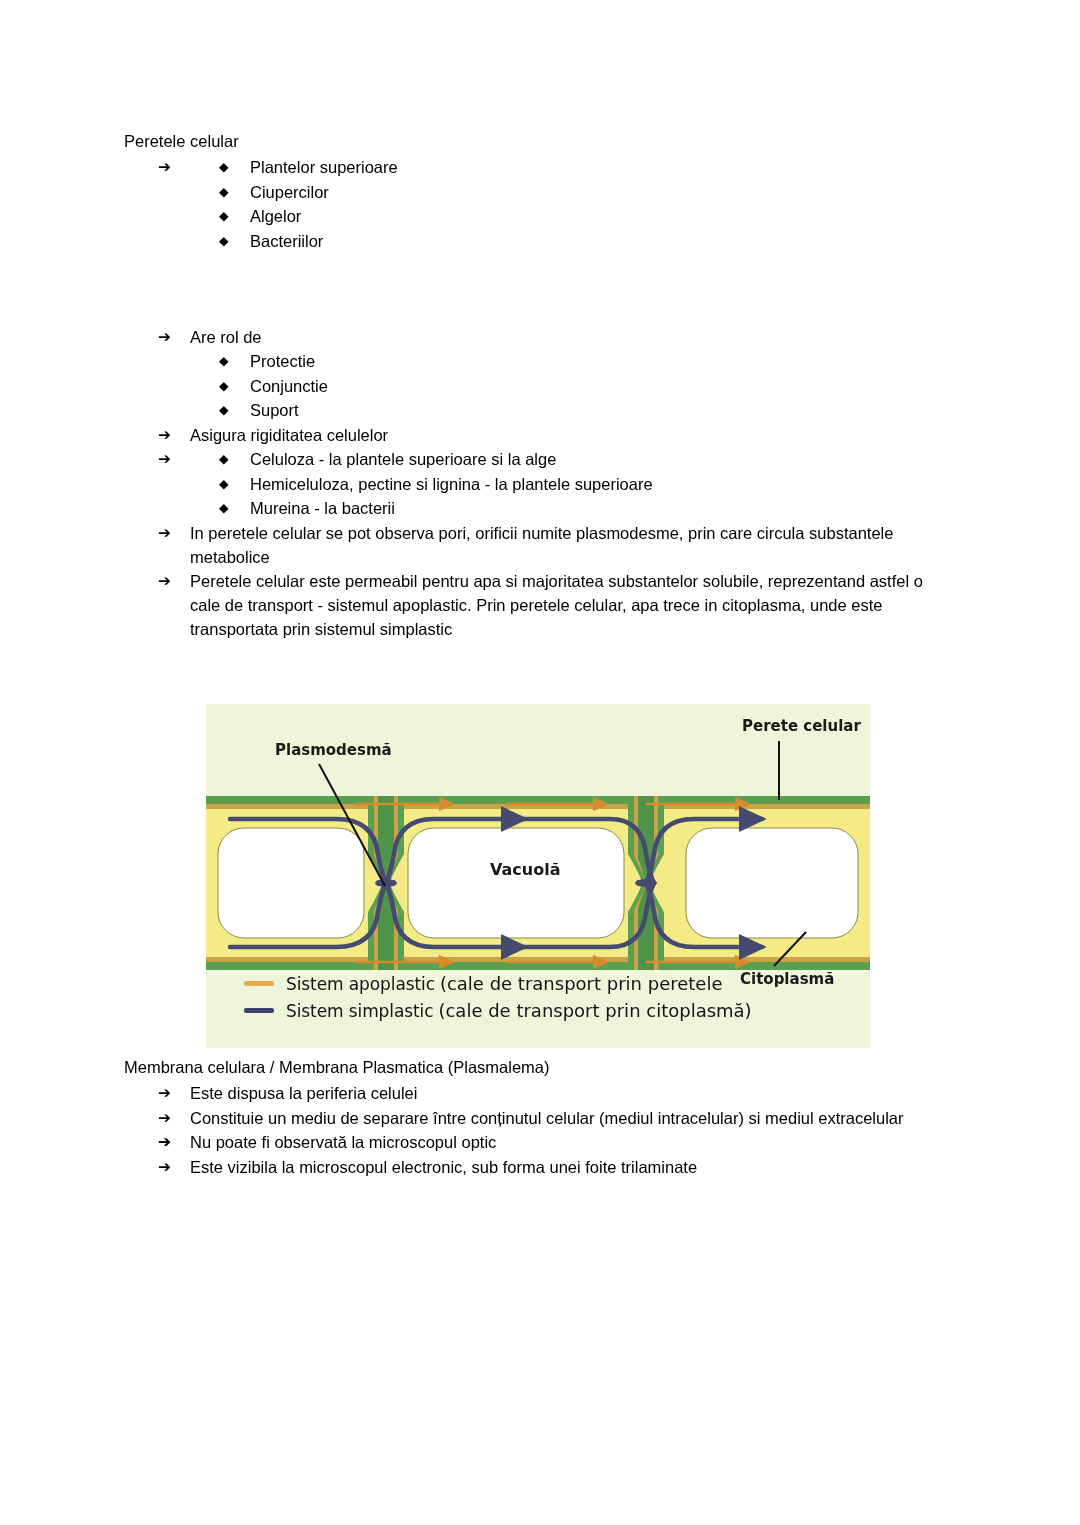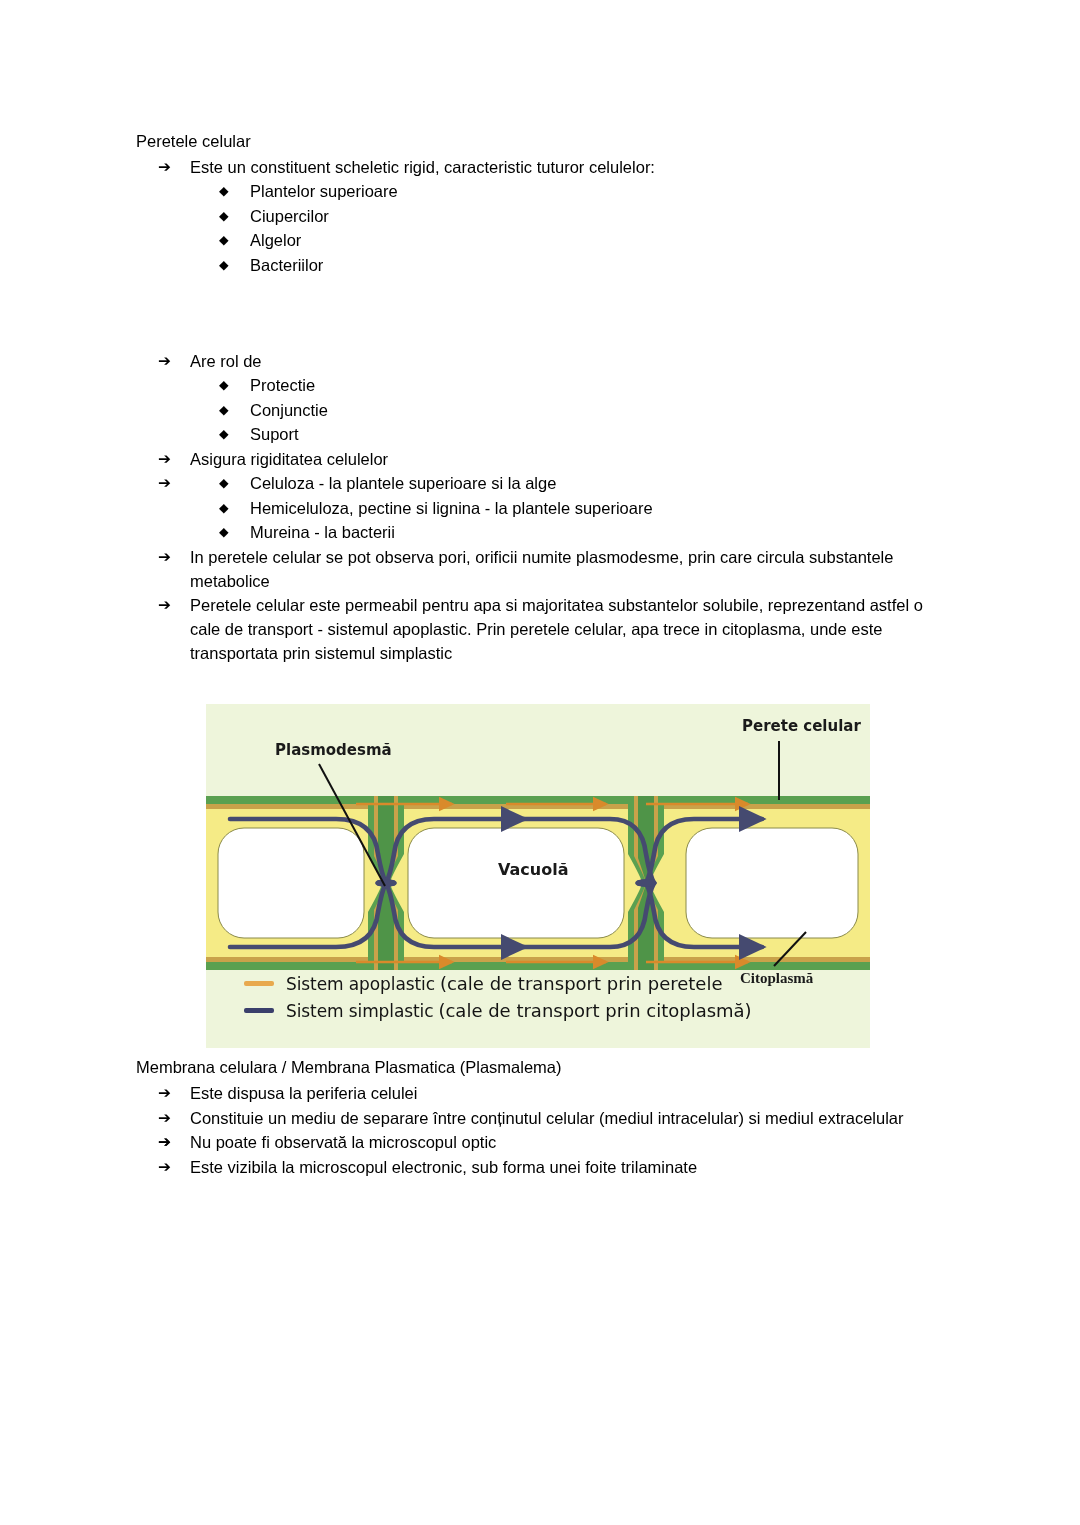--- a/index.html
+++ b/index.html
@@ -27,21 +27,21 @@
     position: absolute;
     left: 124px;
     top: 130px;
     width: 830px;
   }
 
   .section-title {
     font-size: 16.5px;
     line-height: 23px;
     color: #000;
-    margin: 0 0 2px 12px;
+    margin: 0 0 2px 0;
     white-space: nowrap;
   }
 
   ul.lvl1 {
     list-style: none;
     margin: 0;
     padding: 0 0 0 34px;
   }
   ul.lvl2 {
     list-style: none;
@@ -108,23 +108,23 @@
   .fig-label {
     position: absolute;
     font-family: "DejaVu Sans", sans-serif;
     font-weight: bold;
     font-size: 15px;
     color: #1a1a1a;
     white-space: nowrap;
   }
   .lab-plasmodesma { left: 69px; top: 37px; }
   .lab-perete      { left: 536px; top: 13px; text-align: center; }
-  .lab-citoplasma  { left: 534px; top: 266px; font-family: Liberation Serif, serif; }
+  .lab-citoplasma  { left: 534px; top: 266px; }
   .lab-vacuola     {
-    left: 292px; top: 156px;
+    left: 284px; top: 156px;
     font-size: 16px;
   }
 
   .legend {
     position: absolute;
     left: 38px;
     top: 266px;
     width: 620px;
   }
   .legend-row {
@@ -159,21 +159,20 @@
 
   <div class="doc">
 
     <div>
       <p class="section-title">Peretele celular</p>
 
       <ul class="lvl1">
 
         <li class="item lvl1-li">
           <span class="bullet">➔</span>
-          <span class="txt">Este un constituent scheletic rigid, caracteristic tuturor celulelor:</span>
           <ul class="lvl2" style="padding-left:28px">
             <li class="item lvl2-li">
               <span class="bullet">◆</span>
               <span class="txt">Plantelor superioare</span>
             </li>
             <li class="item lvl2-li">
               <span class="bullet">◆</span>
               <span class="txt">Ciupercilor</span>
             </li>
             <li class="item lvl2-li">

